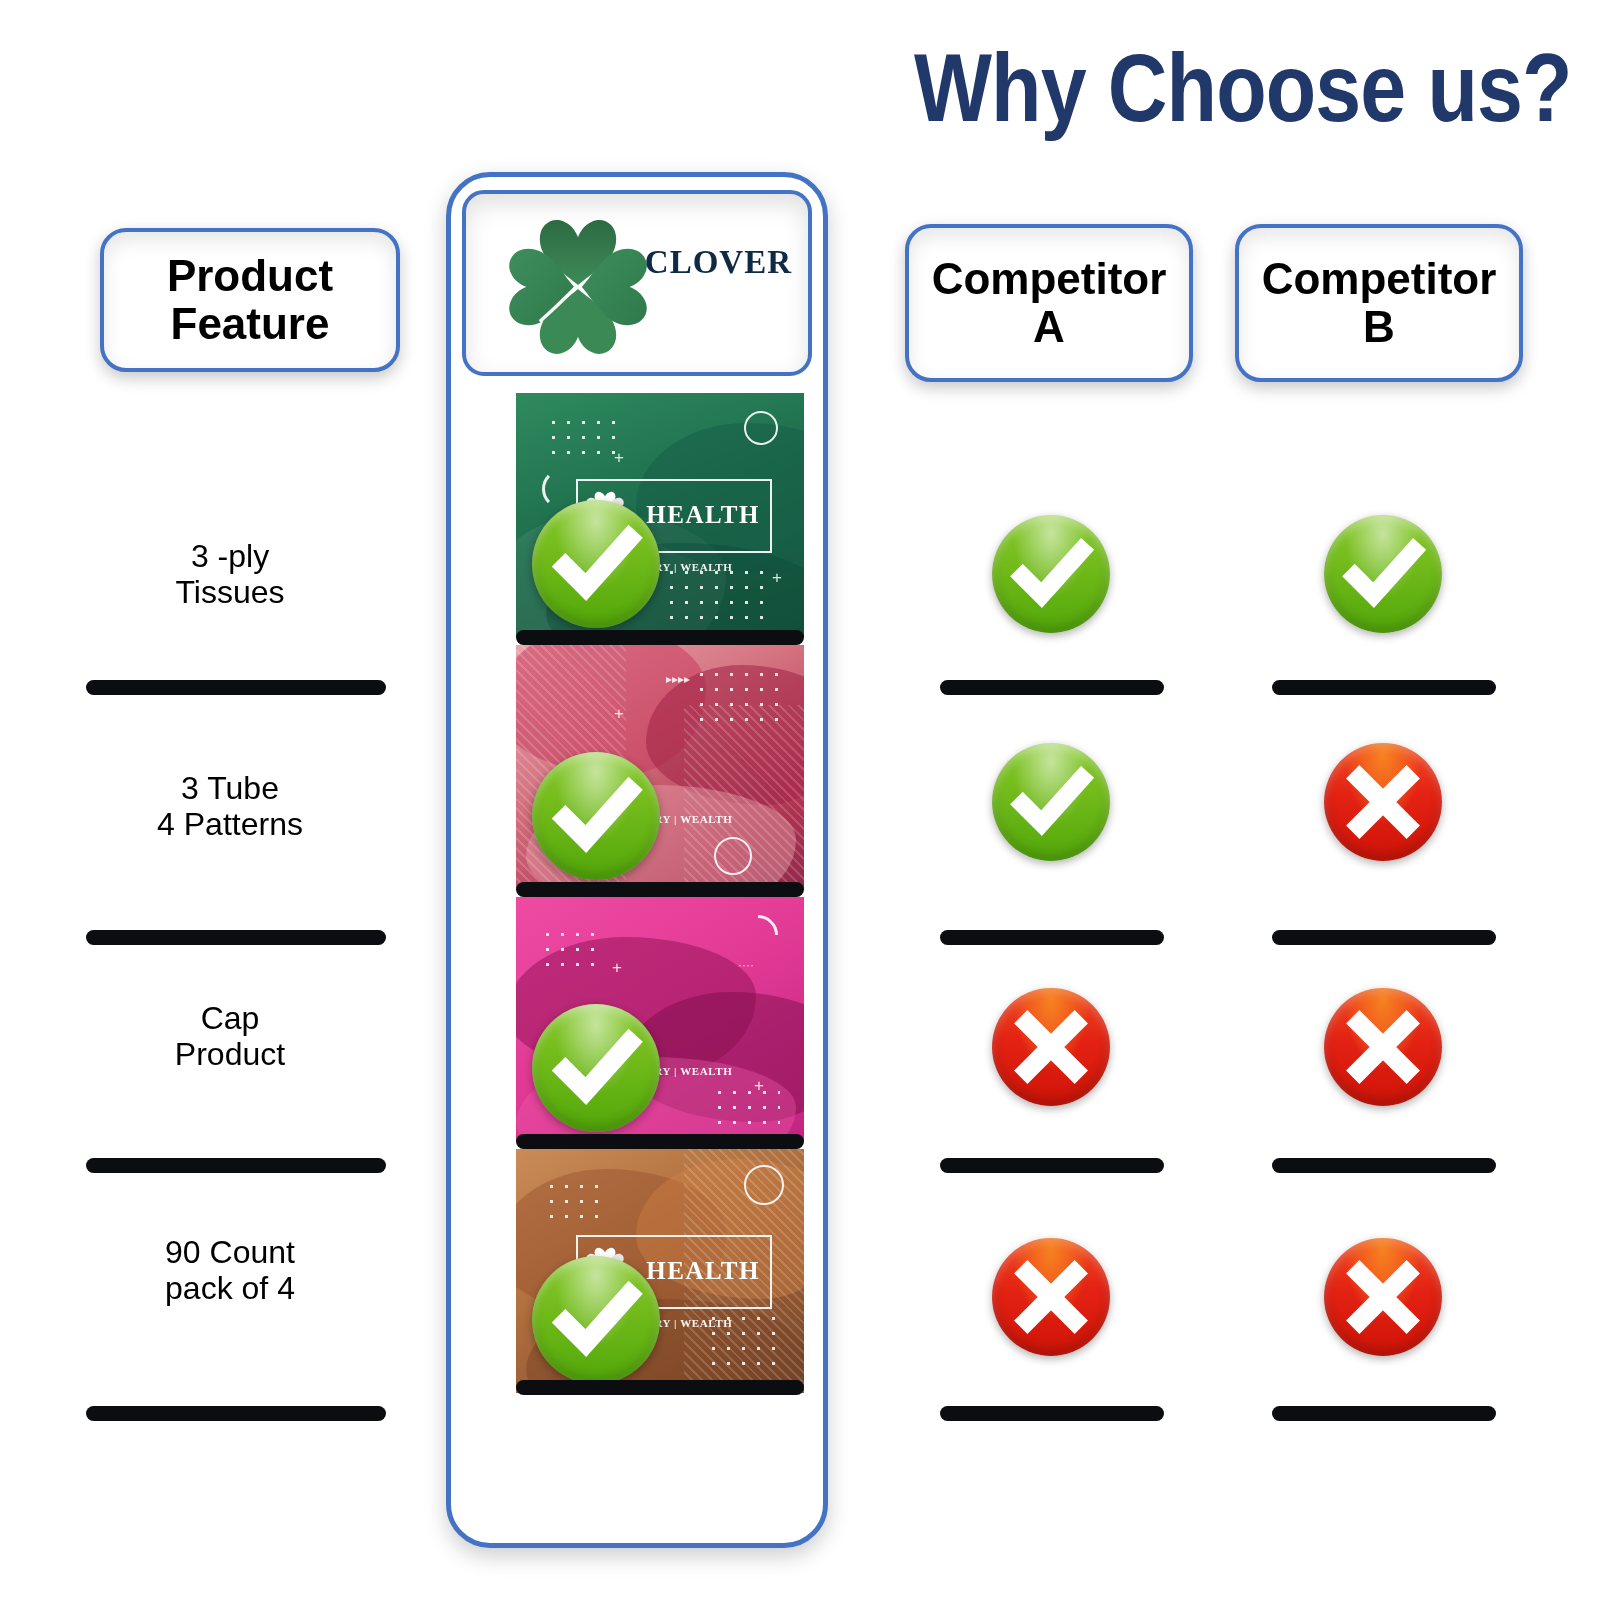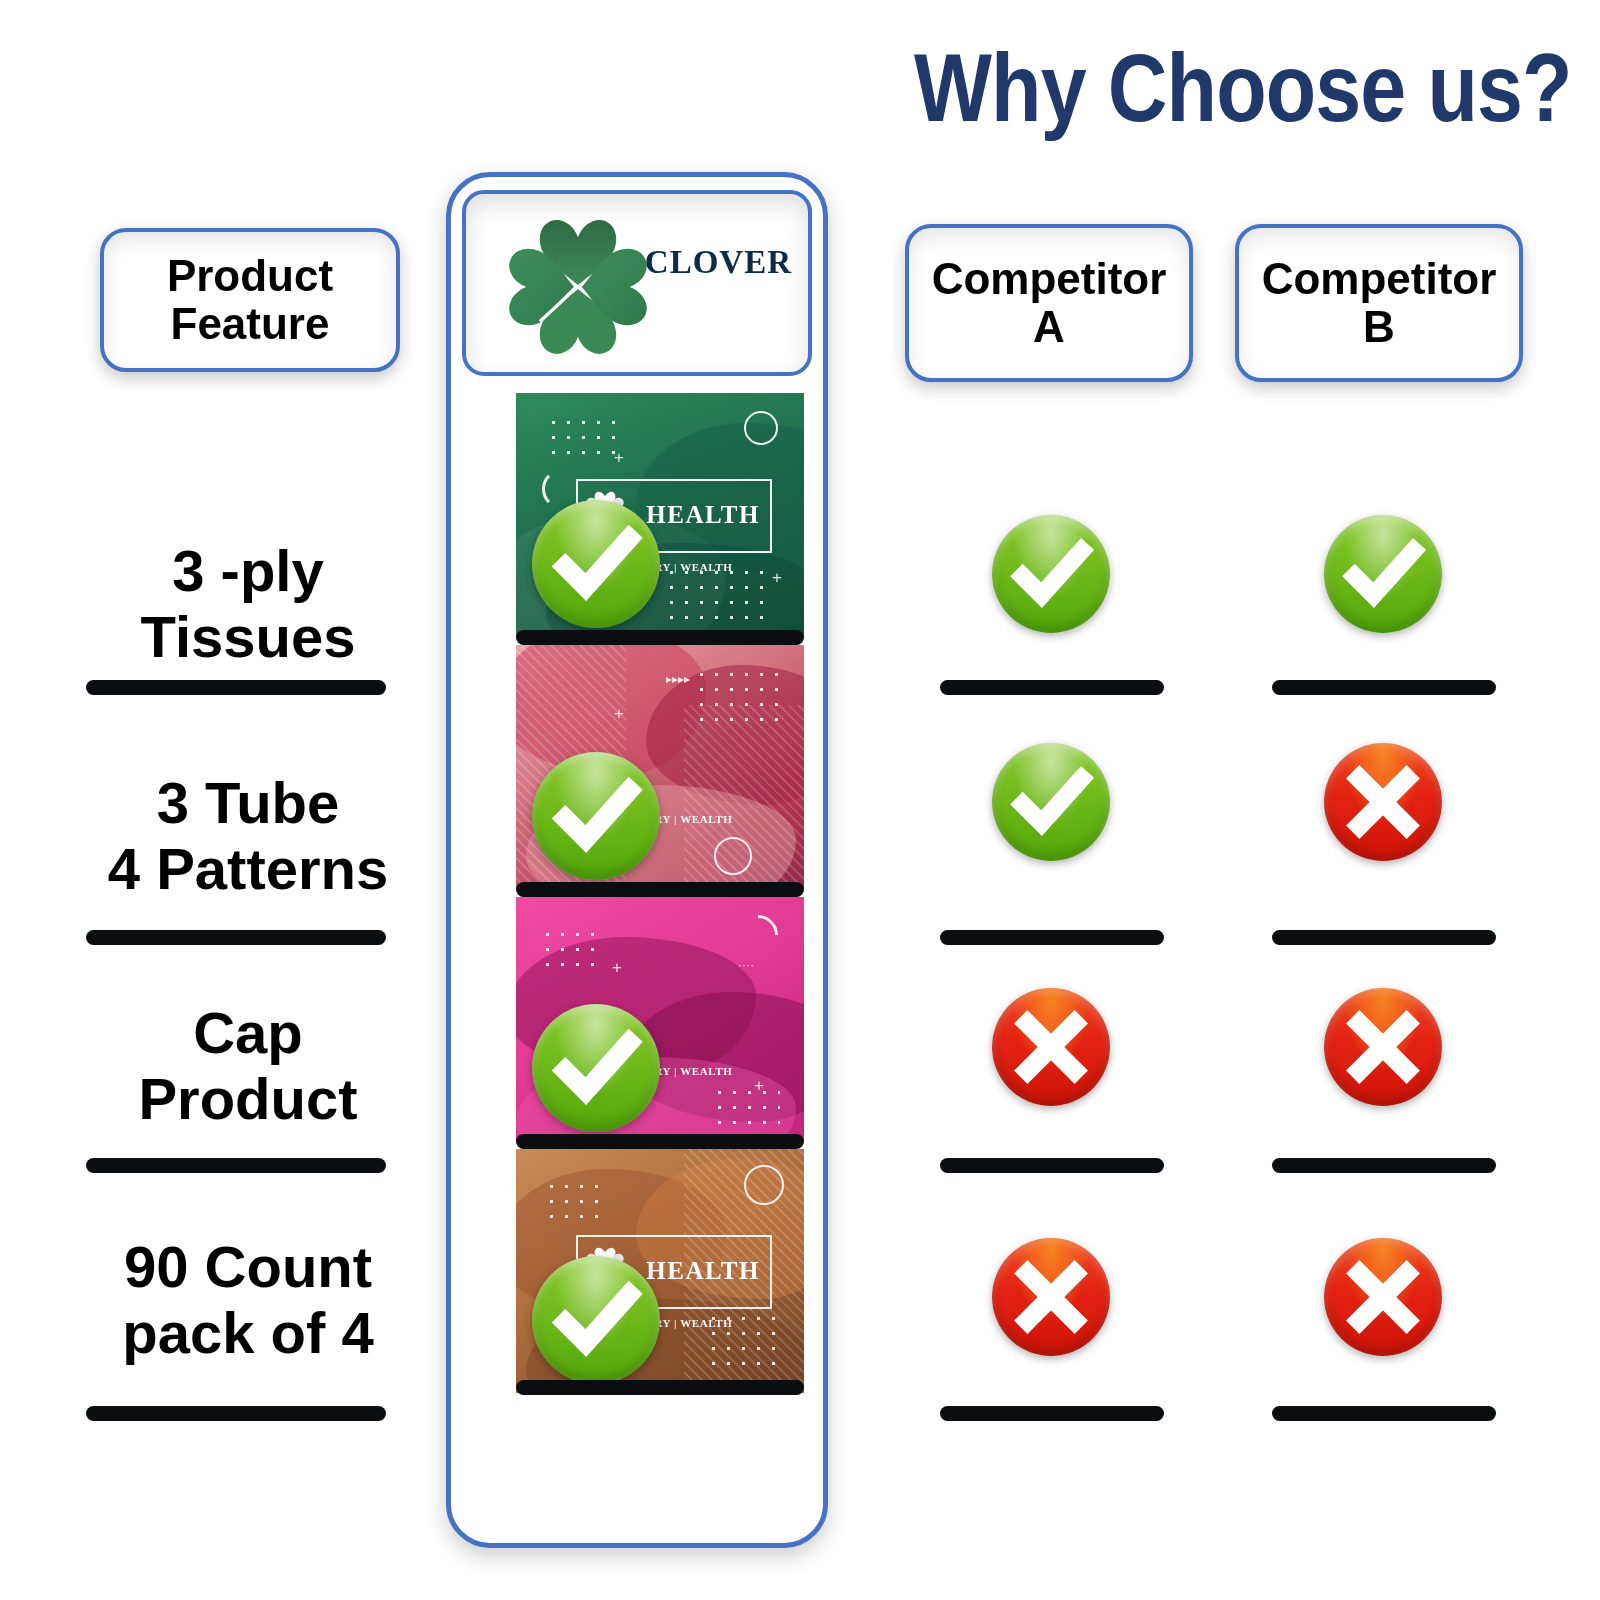--- a/index.html
+++ b/index.html
@@ -199,24 +199,24 @@
     border-radius:9px;
   }
   .bar.left{ left:86px; width:300px; }
   .bar.mid { left:516px; width:288px; z-index:6;}
   .bar.ca  { left:940px; width:224px; }
   .bar.cb  { left:1272px;width:224px; }
 
   
   .feat{
     position:absolute;
-    left:98px; width:300px;
+    left:80px; width:300px;
     text-align:center;
-    font-size:58px;
-    font-weight:bold;
+    font-size:32px;
+    font-weight:normal;
     color:#000000;
     line-height:1.13;
     white-space:pre-line;
   }
 </style>
 </head>
 <body>
 
 <div id="title">Why Choose us?</div>
 

